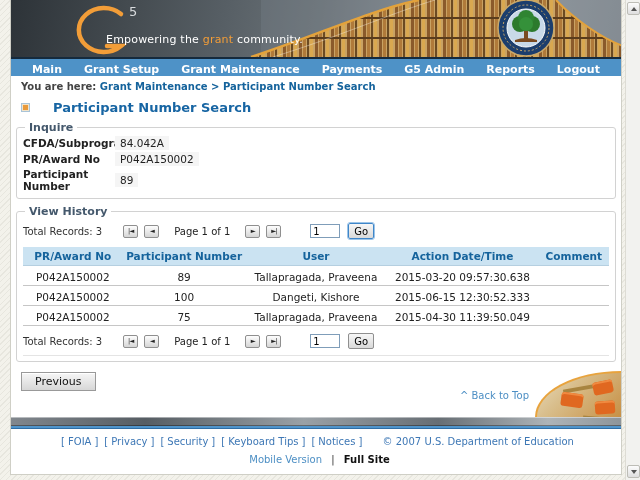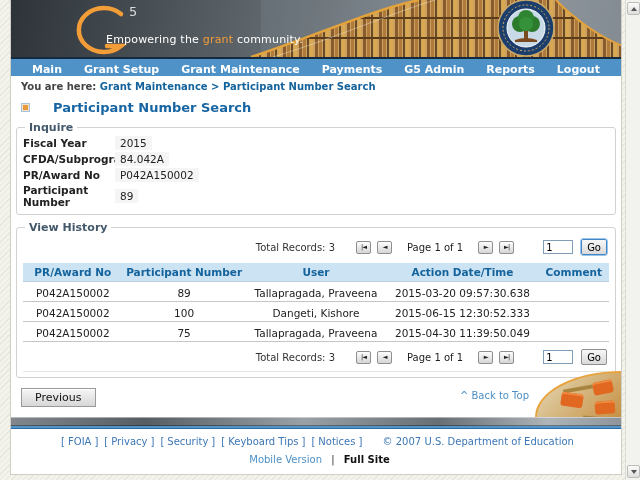--- a/index.html
+++ b/index.html
@@ -34,21 +34,21 @@
   .page-title { color:#1765A3; font-weight:bold; font-size:13px; }
 
   
   fieldset { border:1px solid #d2d2d2; border-radius:3px; margin:3px 5px 6px 5px; padding:1px 6px 5px 6px; background:#fff; }
   legend { font-size:11px; font-weight:bold; color:#44586C; padding:0 4px; margin-left:2px; }
   .inq-row { display:flex; align-items:center; padding:1px 0; }
   .inq-label { width:92px; font-size:10.5px; font-weight:bold; color:#222; }
   .inq-value { font-size:10.5px; color:#222; background:#f5f5f5; padding:1px 5px; min-width:20px; }
 
   
-  .pagination { display:flex; align-items:center; justify-content:flex-end; padding:4px 2px 4px 0; }
+  .pagination { display:flex; align-items:center; padding:4px 2px 4px 0; }
   .pg-total { font-size:10px; color:#333; margin-right:18px; }
   .pg-btn { width:15px; height:13px; font-size:6.5px; line-height:10px; letter-spacing:-1px;
     background:linear-gradient(#fdfdfd,#d6d6d6); border:1px solid #8f8f8f; border-radius:2px;
     color:#222; cursor:pointer; margin:0 3px; padding:0; font-family:"DejaVu Sans",sans-serif; }
   .pg-label { font-size:10px; color:#222; margin:0 12px; }
   .pg-input { width:30px; height:14px; font-size:10px; border:1px solid #7f9db9; margin-left:26px; padding:0 2px;
     font-family:"DejaVu Sans",sans-serif; }
   .go-btn { margin-left:8px; height:16px; font-size:10px; padding:0 5px;
     background:linear-gradient(#f7f7f7,#d9d9d9); border:1px solid #8f8f8f; border-radius:2px; cursor:pointer;
     font-family:"DejaVu Sans",sans-serif; }
@@ -166,24 +166,20 @@
 
   <div class="title-row">
     <span class="bullet-icon"></span>
     <span class="page-title">Participant Number Search</span>
   </div>
 
   <fieldset>
     <legend>Inquire</legend>
     <div>
         <div class="inq-row">
-          <span class="inq-label">Fiscal Year</span>
-          <span class="inq-value">2015</span>
-        </div>
-        <div class="inq-row">
           <span class="inq-label">CFDA/Subprogram</span>
           <span class="inq-value">84.042A</span>
         </div>
         <div class="inq-row">
           <span class="inq-label">PR/Award No</span>
           <span class="inq-value">P042A150002</span>
         </div>
         <div class="inq-row">
           <span class="inq-label">Participant Number</span>
           <span class="inq-value">89</span>

